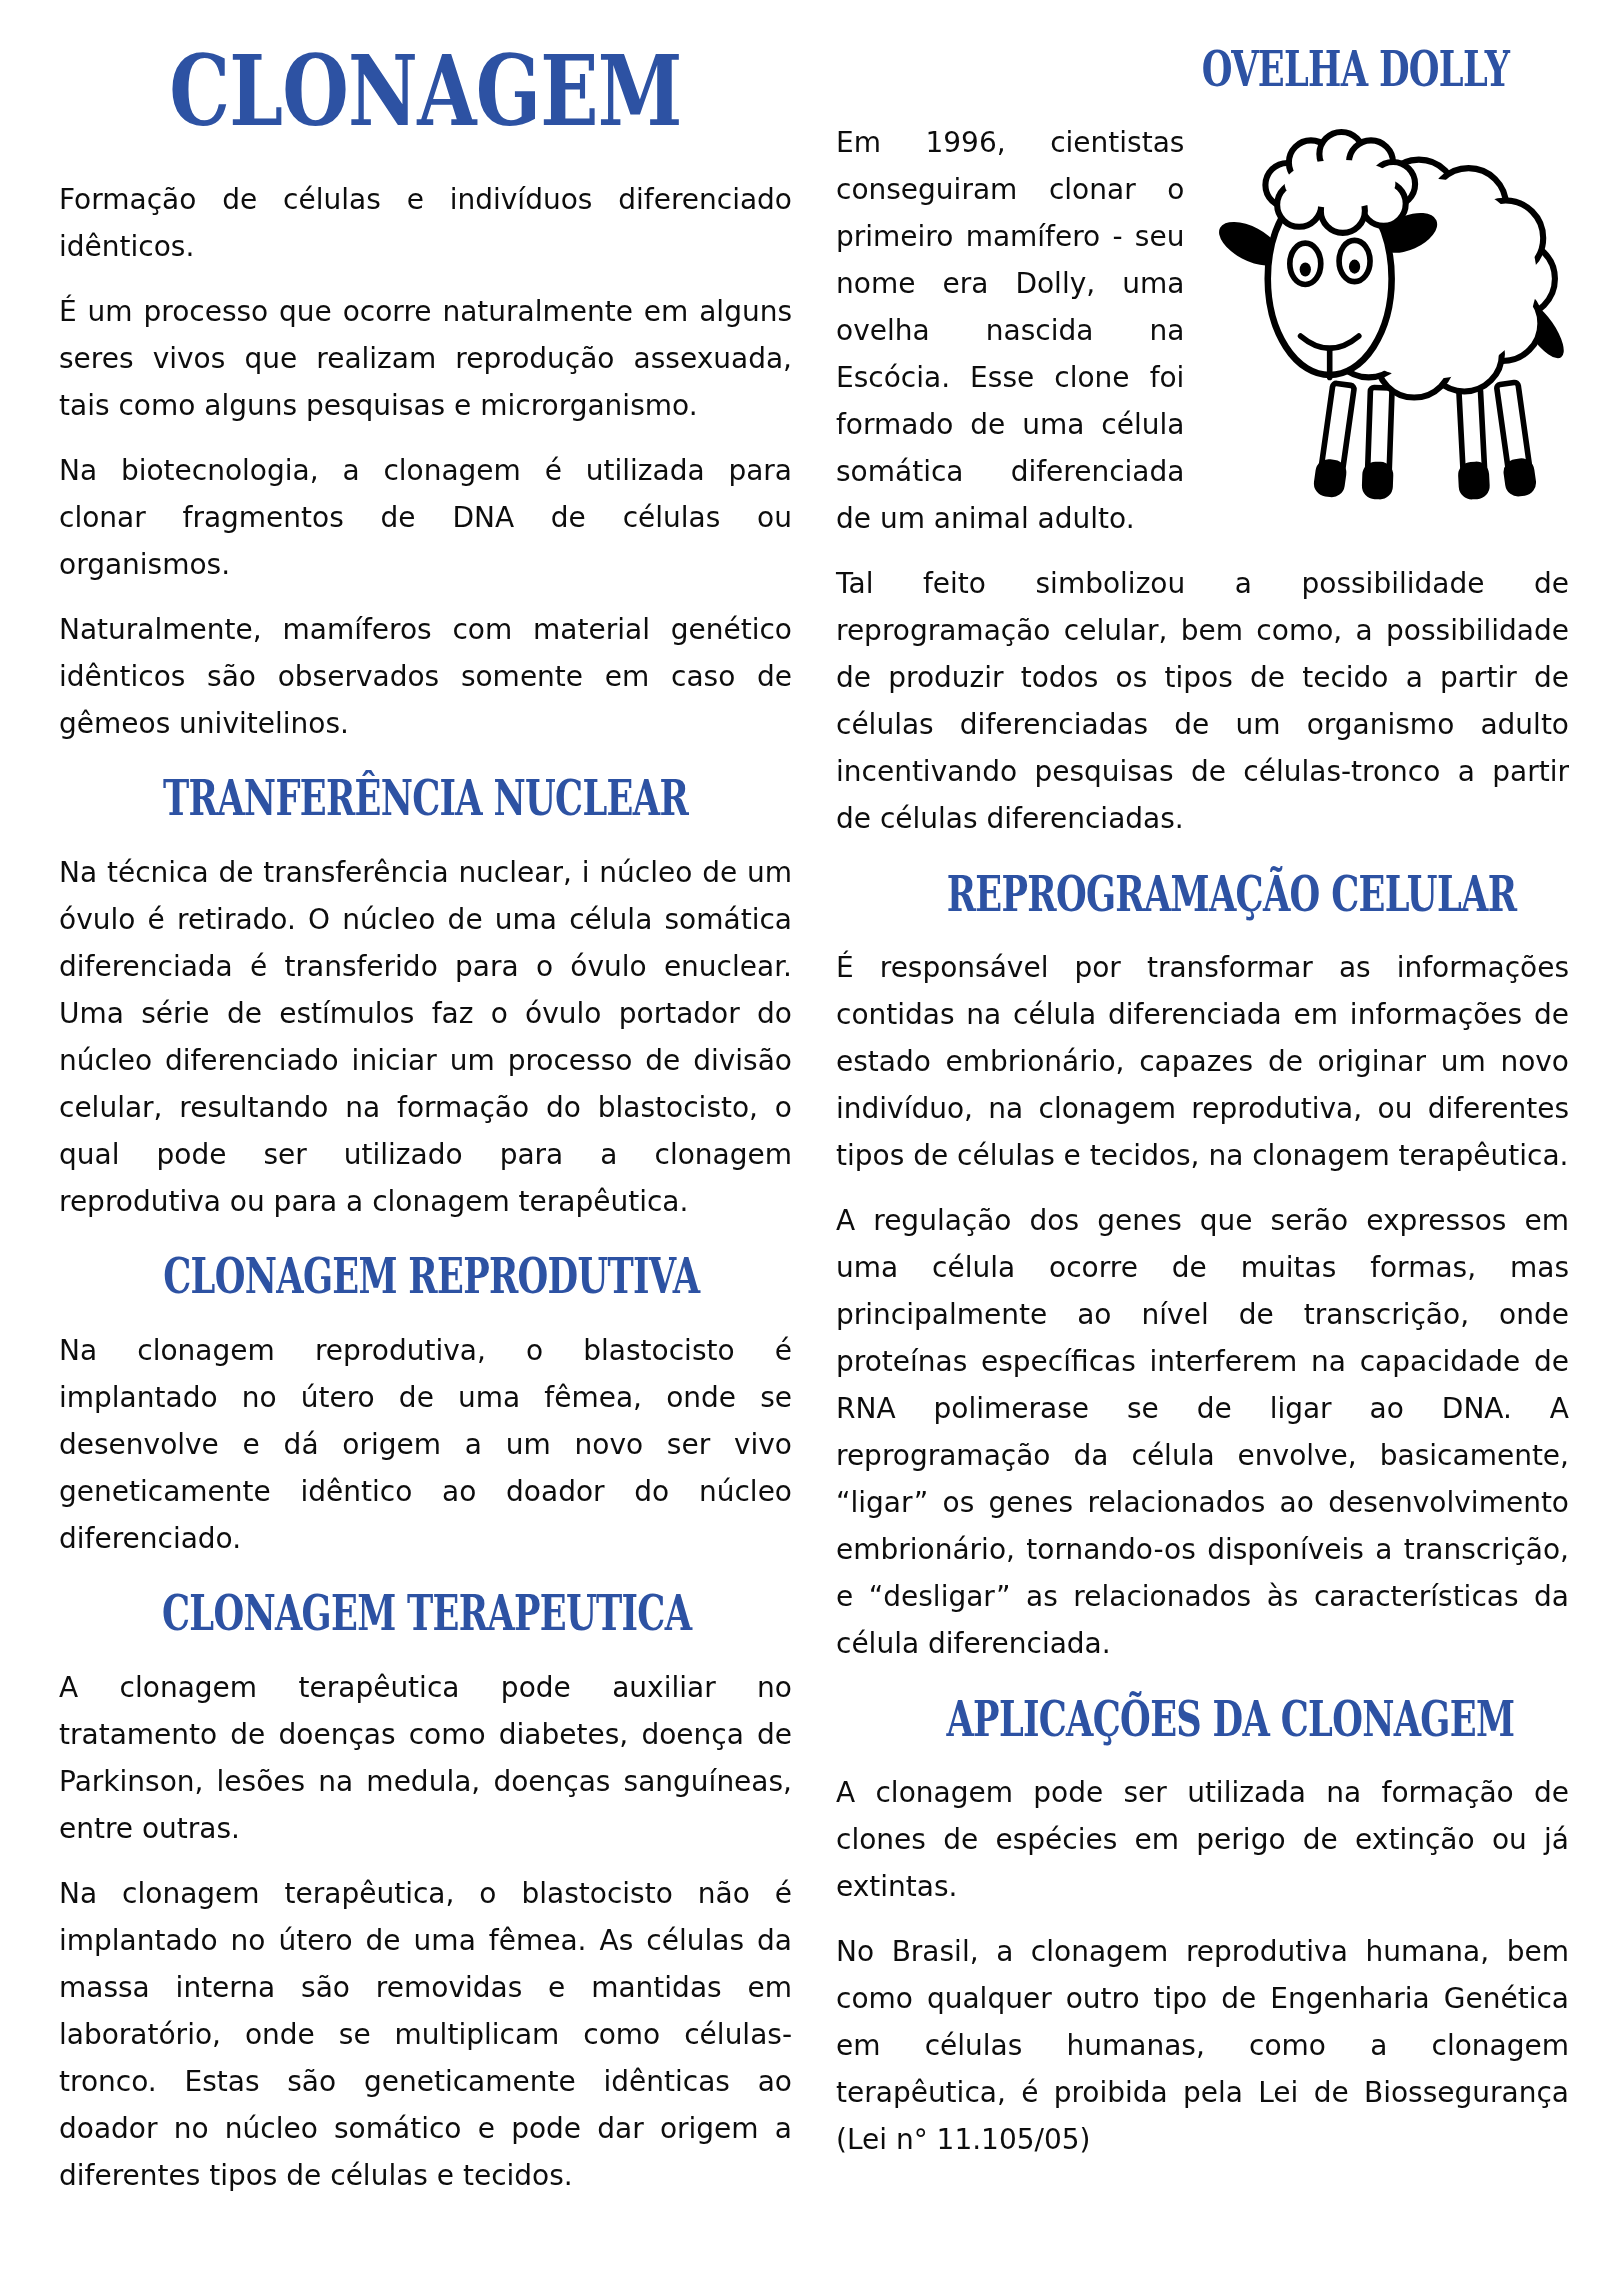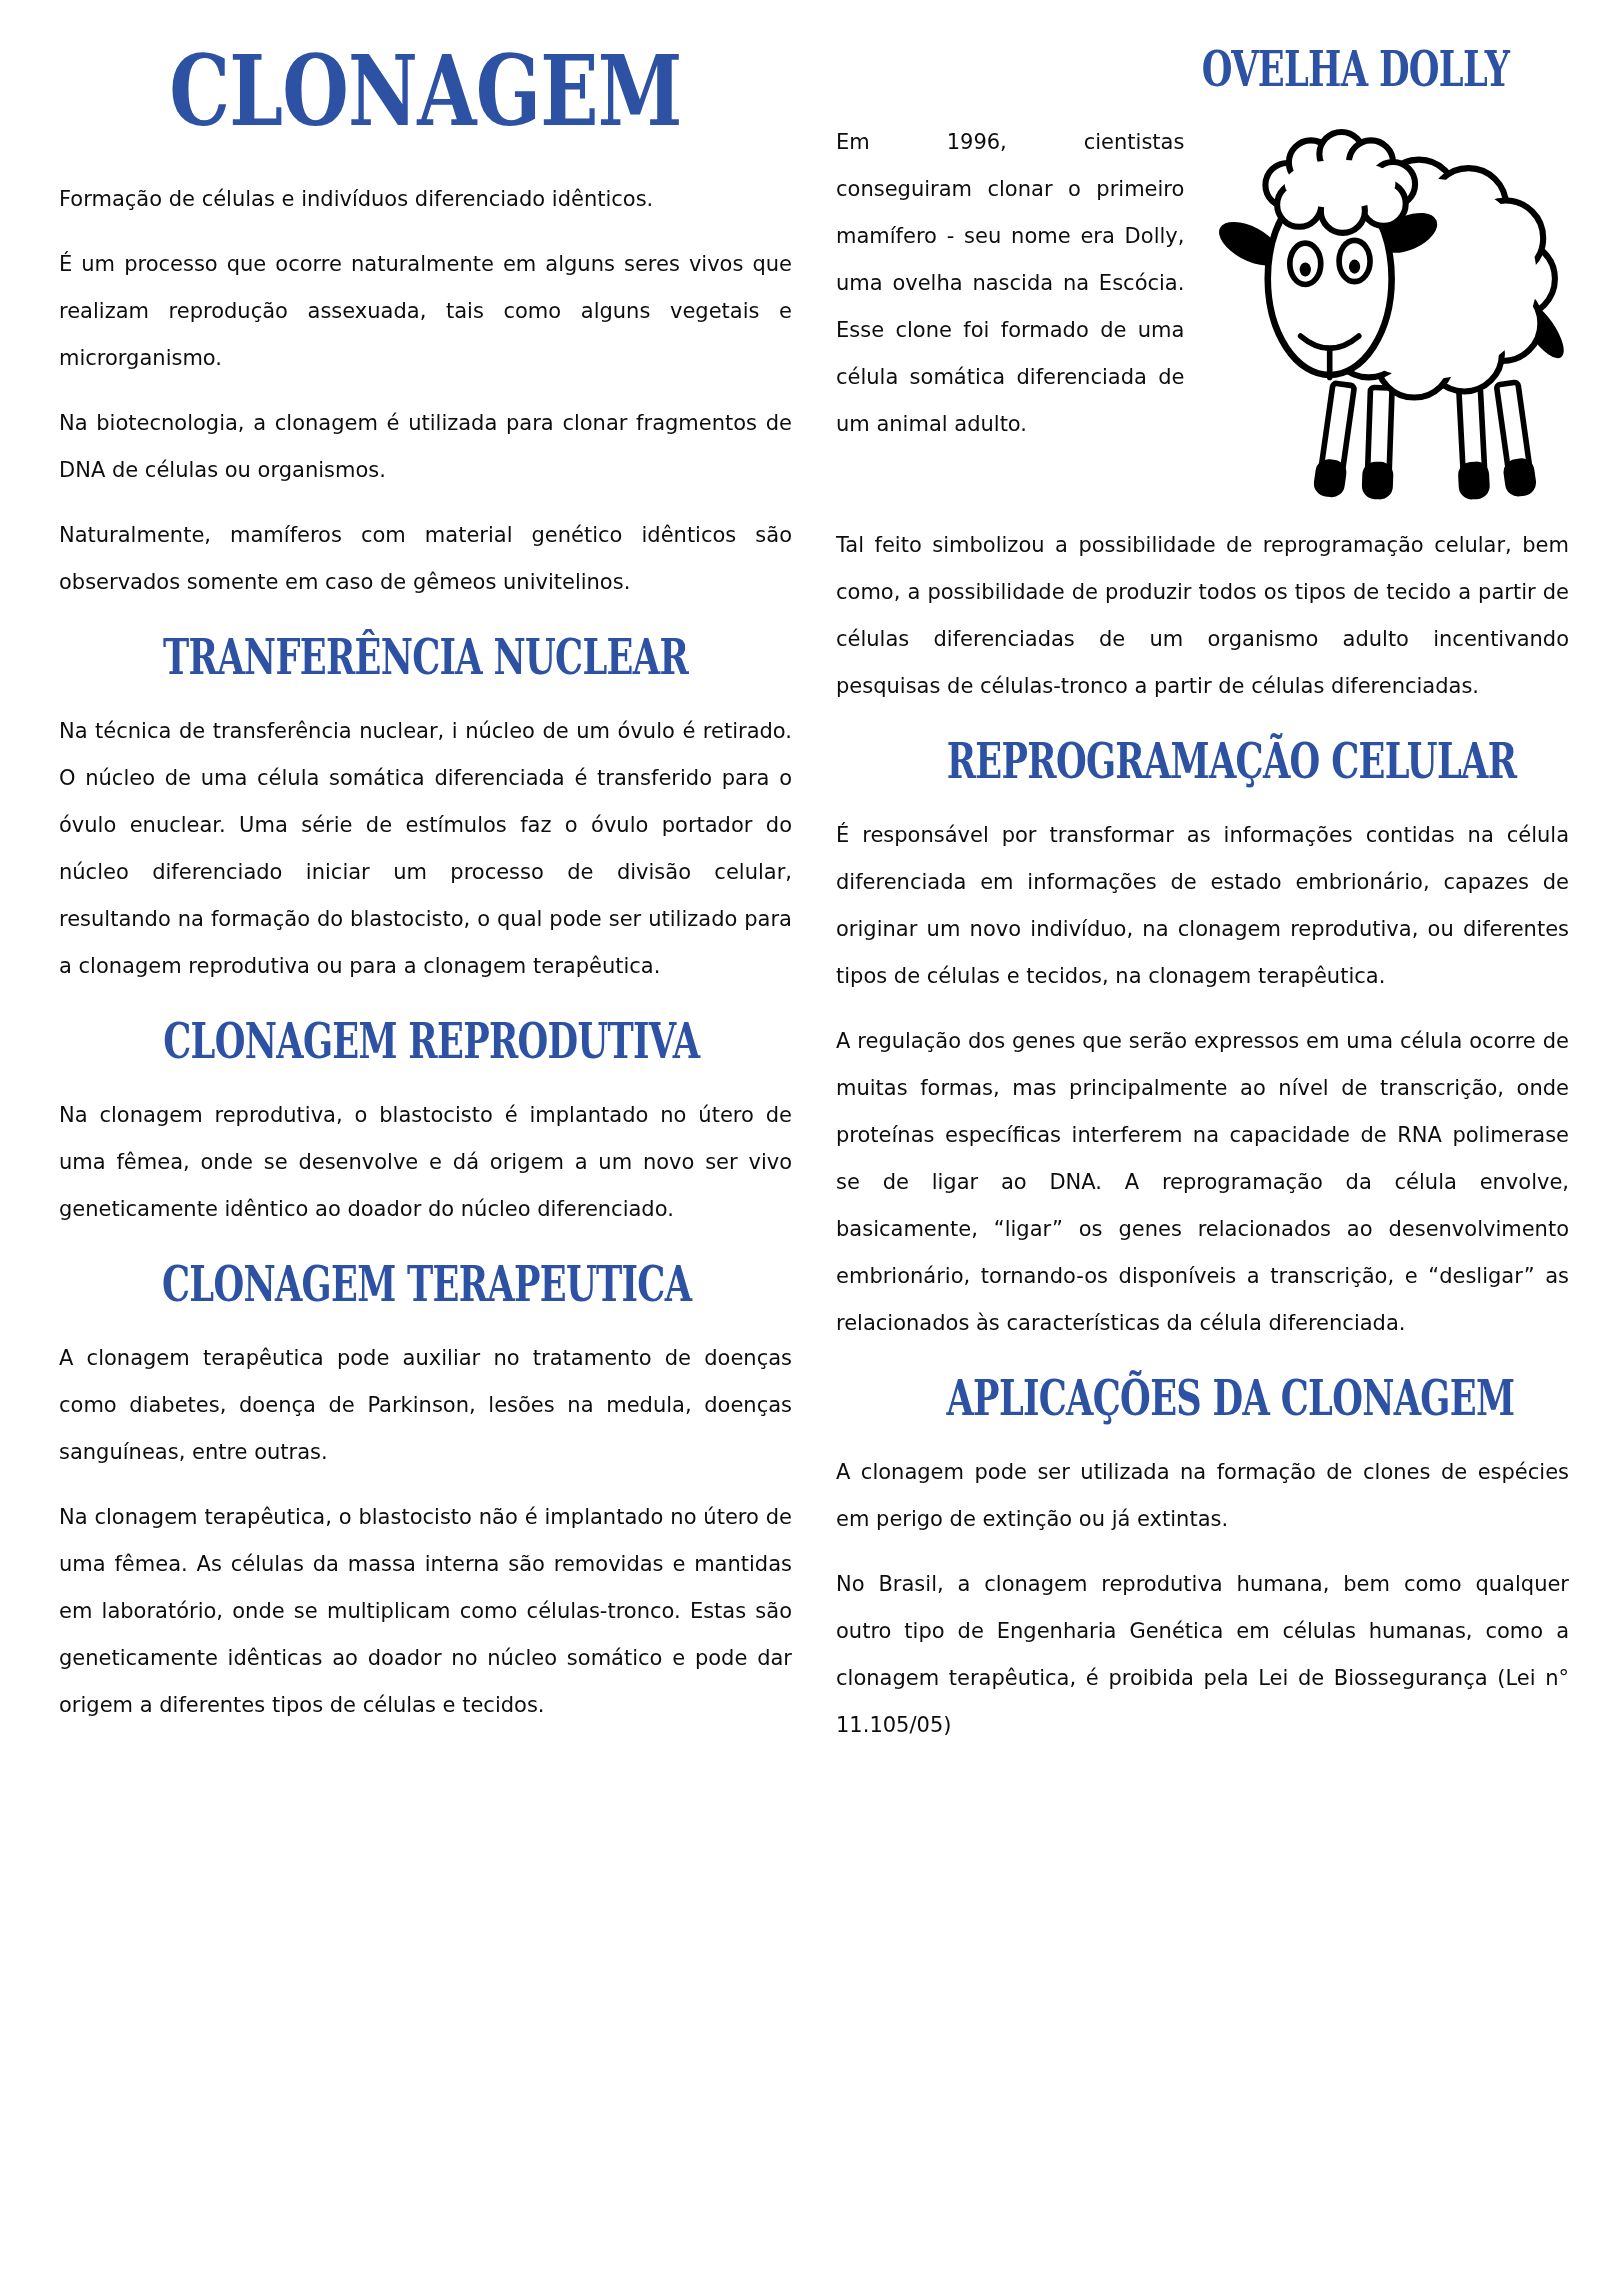--- a/index.html
+++ b/index.html
@@ -28,21 +28,21 @@
   .cond {
     display: inline-block;
     transform: scaleX(0.72);
     white-space: nowrap;
     letter-spacing: -1px;
   }
   .cond-title { transform: scaleX(0.78); }
   .first-heading { margin-top: 3.9px; text-align: right; }
 
   .col p {
-    font-size: 21px;
+    font-size: 28px;
     line-height: 47px;
     text-align: justify;
     color: #0d0d0d;
     margin: 0 0 18px;
   }
   .clear { clear: both; }
 
   .sheep {
     float: right;
     width: 366px;
@@ -56,21 +56,21 @@
 </style>
 </head>
 <body>
 
 <div class="page">
 
   <div class="col">
     <h1><span class="cond cond-title">CLONAGEM</span></h1>
 
     <p>Formação de células e indivíduos diferenciado idênticos.</p>
-    <p>É um processo que ocorre naturalmente em alguns seres vivos que realizam reprodução assexuada, tais como alguns vegetais e microrganismo.</p>
+    <p>É um processo que ocorre naturalmente em alguns seres vivos que realizam reprodução assexuada, tais como alguns pesquisas e microrganismo.</p>
     <p>Na biotecnologia, a clonagem é utilizada para clonar fragmentos de DNA de células ou organismos.</p>
     <p>Naturalmente, mamíferos com material genético idênticos são observados somente em caso de gêmeos univitelinos.</p>
 
     <h2><span class="cond">TRANFERÊNCIA NUCLEAR</span></h2>
     <p>Na técnica de transferência nuclear, i núcleo de um óvulo é retirado. O núcleo de uma célula somática diferenciada é transferido para o óvulo enuclear. Uma série de estímulos faz o óvulo portador do núcleo diferenciado iniciar um processo de divisão celular, resultando na formação do blastocisto, o qual pode ser utilizado para a clonagem reprodutiva ou para a clonagem terapêutica.</p>
 
     <h2><span class="cond">CLONAGEM REPRODUTIVA</span></h2>
     <p>Na clonagem reprodutiva, o blastocisto é implantado no útero de uma fêmea, onde se desenvolve e dá origem a um novo ser vivo geneticamente idêntico ao doador do núcleo diferenciado.</p>
 
     <h2><span class="cond">CLONAGEM TERAPEUTICA</span></h2>

